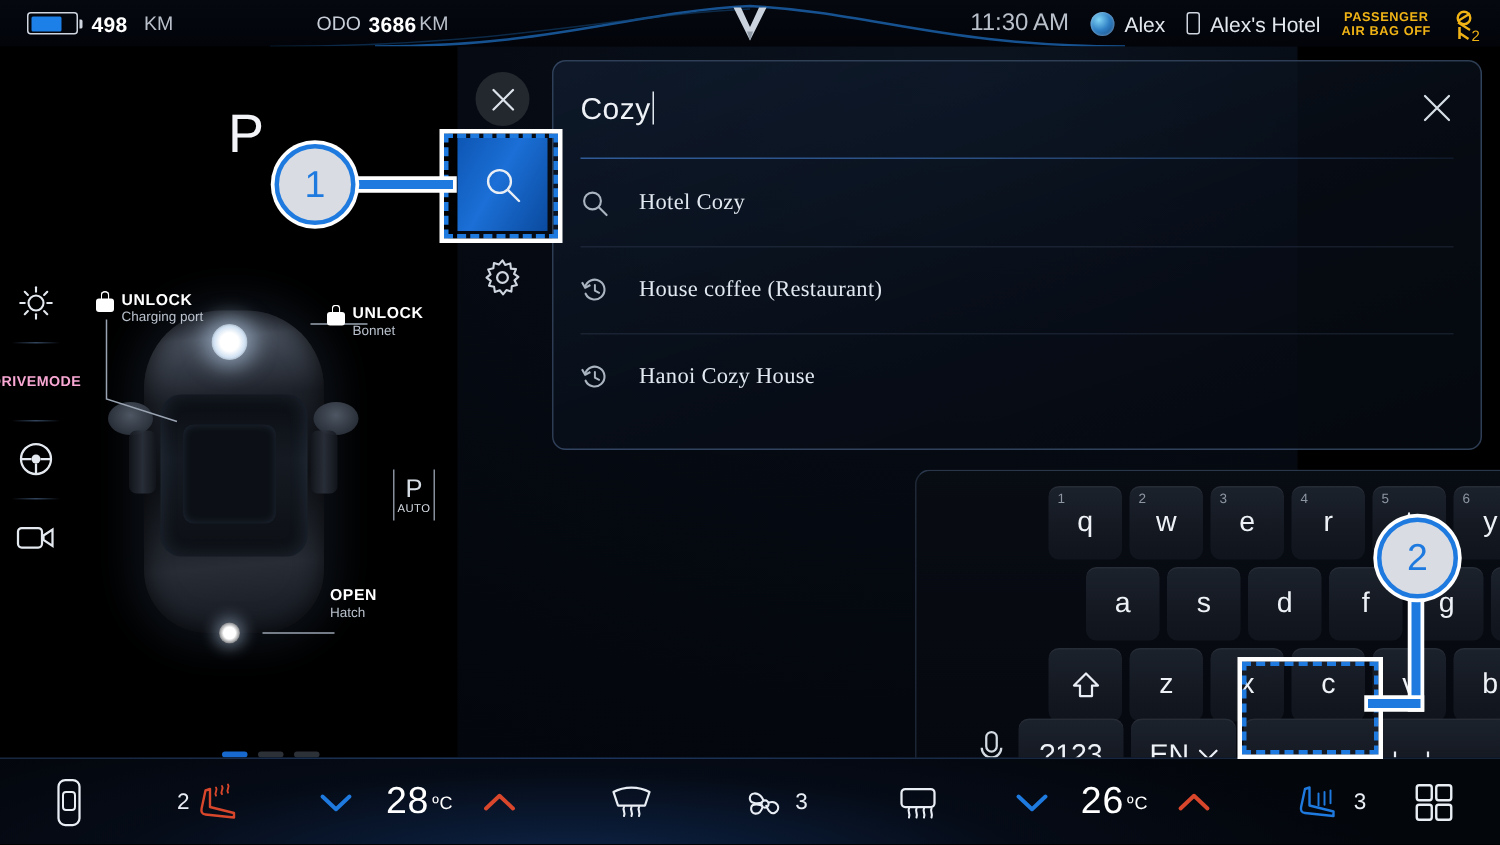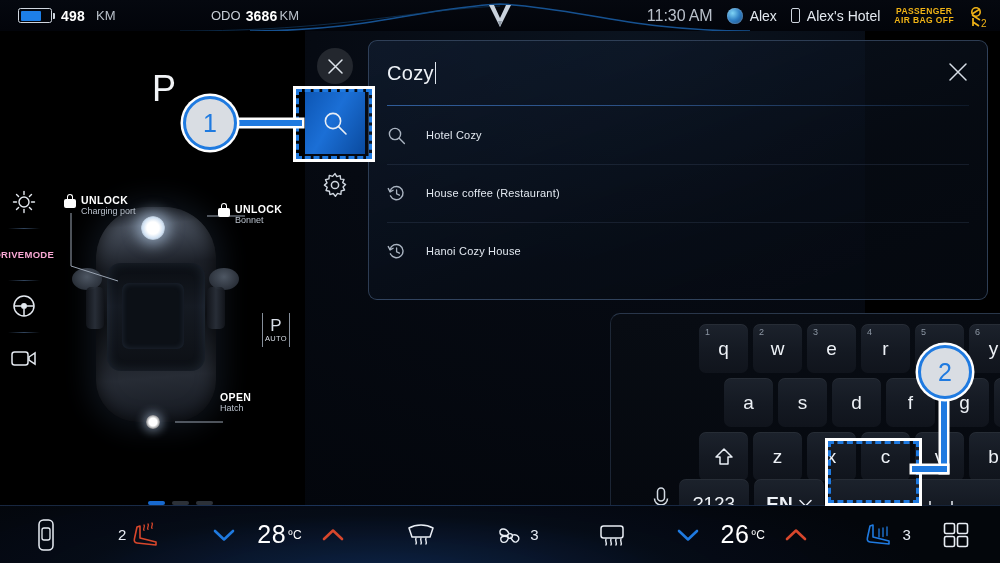--- a/index.html
+++ b/index.html
@@ -147,21 +147,21 @@
     background: linear-gradient(160deg, rgba(20,35,58,.55) 0%, rgba(8,14,24,.75) 60%, rgba(5,9,16,.9) 100%);
   }
   .sb-input-row { position:relative; height:64px; display:flex; align-items:center; padding:0 18px; }
   .sb-text { color:#eef2f7; font-size:20px; letter-spacing:.3px; position:relative; }
   .caret { display:inline-block; width:1.5px; height:22px; background:#dfe6ee; vertical-align:-4px; margin-left:1px;}
   .sb-clear { position:absolute; right:16px; top:20px; width:24px;height:24px; }
   .sb-divider { height:1px; margin:0 18px; background:linear-gradient(90deg,#2f5c99 0%, #2b4f82 45%, rgba(40,70,110,.25) 100%);}
   .sug { height:58px; display:flex; align-items:center; padding:0 18px; position:relative; }
   .sug + .sug::before { content:""; position:absolute; left:18px; right:18px; top:0; height:1px; background:rgba(80,100,130,.22);}
   .sug .ic { width:26px; margin-right:13px; display:flex; align-items:center; }
-  .sug .tx { color:#e2e8f0; font-size:11px; letter-spacing:.2px;}
+  .sug .tx { color:#e2e8f0; font-size:15px; letter-spacing:.2px;font-family:Liberation Serif, serif;}
 
   
   #keyboard {
     position:absolute; left:305px; top:282px; width:695px; height:223px;
     border-top:1px solid rgba(95,125,165,.40);
     border-left:1px solid rgba(95,125,165,.25);
     border-top-left-radius:10px; border-top-right-radius:10px;
     background: linear-gradient(180deg,#080c13 0%, #05080e 100%);
   }
   .krow { position:absolute; left:0; display:flex; gap:5px; }
@@ -169,21 +169,21 @@
     background: linear-gradient(180deg,#1c222c 0%, #141922 55%, #10141c 100%);
     border-radius:7px; color:#eef2f7; position:relative;
     display:flex; align-items:center; justify-content:center;
     font-size:19px; height:49px;
     box-shadow: inset 0 1px 0 rgba(255,255,255,.05);
   }
   .key .num { position:absolute; left:6px; top:3px; font-size:9px; color:#8d97a4; }
   .key.w-alpha { width:49px; }
   .key.w-shift { width:49px; }
   .key.w-sym   { width:70px; }
-  .key.w-lang  { width:70px;font-weight:bold; }
+  .key.w-lang  { width:70px; }
   .key.w-space { width:224px; }
   .kb-mic { position:absolute; left:42px; top:453px; }
 
   
   #climate {
     position:absolute; left:0; top:505px; width:1000px; height:58px;
     background: radial-gradient(55% 190% at 38% 120%, rgba(20,60,120,.55) 0%, rgba(6,12,24,.9) 55%, #03060b 100%), #03060b;
     border-top:1px solid rgba(60,95,145,.35);
     display:flex; align-items:center;
   }

